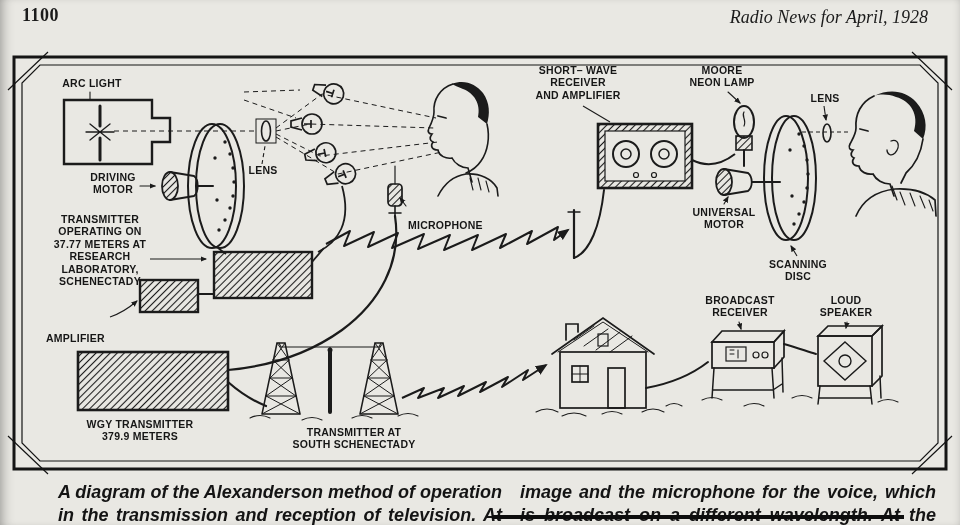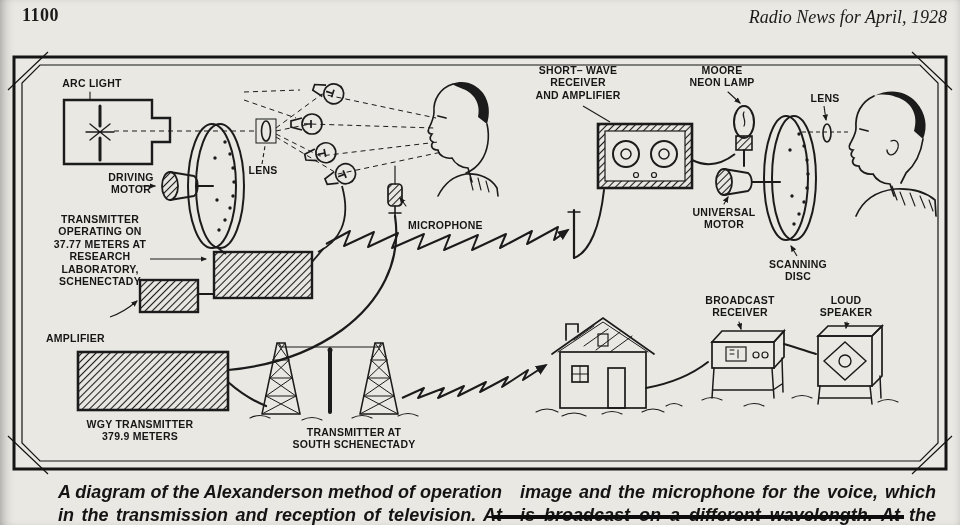--- a/index.html
+++ b/index.html
@@ -4,21 +4,21 @@
 <style>
   * { margin:0; padding:0; box-sizing:border-box; }
   html,body { width:960px; height:525px; }
   body { background:#8a8a86; font-family:"Liberation Sans",sans-serif; }
   .page {
     position:relative; width:960px; height:525px;
     background:#e9e8e3; color:#1b1b1b; overflow:hidden;
     box-shadow: inset 10px 0 14px -10px rgba(0,0,0,.45), inset -5px 0 10px -7px rgba(0,0,0,.25);
   }
   .pageno { position:absolute; left:22px; top:5px; font:bold 18px "Liberation Serif",serif; letter-spacing:.5px; }
-  .masthead { position:absolute; right:13px; top:7px; font:italic 18px "Liberation Serif",serif; }
+  .masthead { position:absolute; right:32px; top:7px; font:italic 18px "Liberation Serif",serif; }
   svg.art { position:absolute; left:0; top:0; }
   .lbl {
     position:absolute; font-weight:bold; font-size:10.5px; line-height:1.18;
     letter-spacing:.25px; white-space:pre-line; text-align:center; color:#161616;
   }
   .lbl.left-align { text-align:left;margin-top:18px; }
   .cap {
     position:absolute; font-family:Liberation Sans, sans-serif; font-style:italic; font-weight:bold;
     font-size:18px; line-height:1.3; text-align:justify; color:#141414;margin-left:28px;
   }
@@ -275,21 +275,21 @@
       </g>
       <path d="M281 347 H379 M330 347 V352 M281 347 L279 343 M379 347 L381 343" stroke-width="1.1"></path>
       <circle cx="330" cy="350" r="2.5" fill="#1b1b1b" stroke="none"></circle>
       <path d="M330 352 V412" stroke-width="4"></path>
       <path d="M250 418 q10 -5 20 0 M302 420 q10 -5 20 0 M352 418 q10 -5 20 0 M398 416 q10 -5 20 0" stroke-width="1.1"></path>
     </g>
   </svg>
 
   <div class="lbl" style="left:52px;top:77px;width:80px">ARC LIGHT</div>
   <div class="lbl" style="left:243px;top:164px;width:40px">LENS</div>
-  <div class="lbl" style="left:100px;top:171px;width:62px">DRIVING
+  <div class="lbl" style="left:82px;top:171px;width:62px">DRIVING
 MOTOR</div>
   <div class="lbl" style="left:48px;top:213px;width:104px">TRANSMITTER
 OPERATING ON
 37.77 METERS AT
 RESEARCH
 LABORATORY,
 SCHENECTADY</div>
   <div class="lbl left-align" style="left:46px;top:314px;width:80px">AMPLIFIER</div>
   <div class="lbl left-align" style="left:408px;top:201px;width:100px">MICROPHONE</div>
   <div class="lbl" style="left:518px;top:64px;width:120px">SHORT– WAVE

